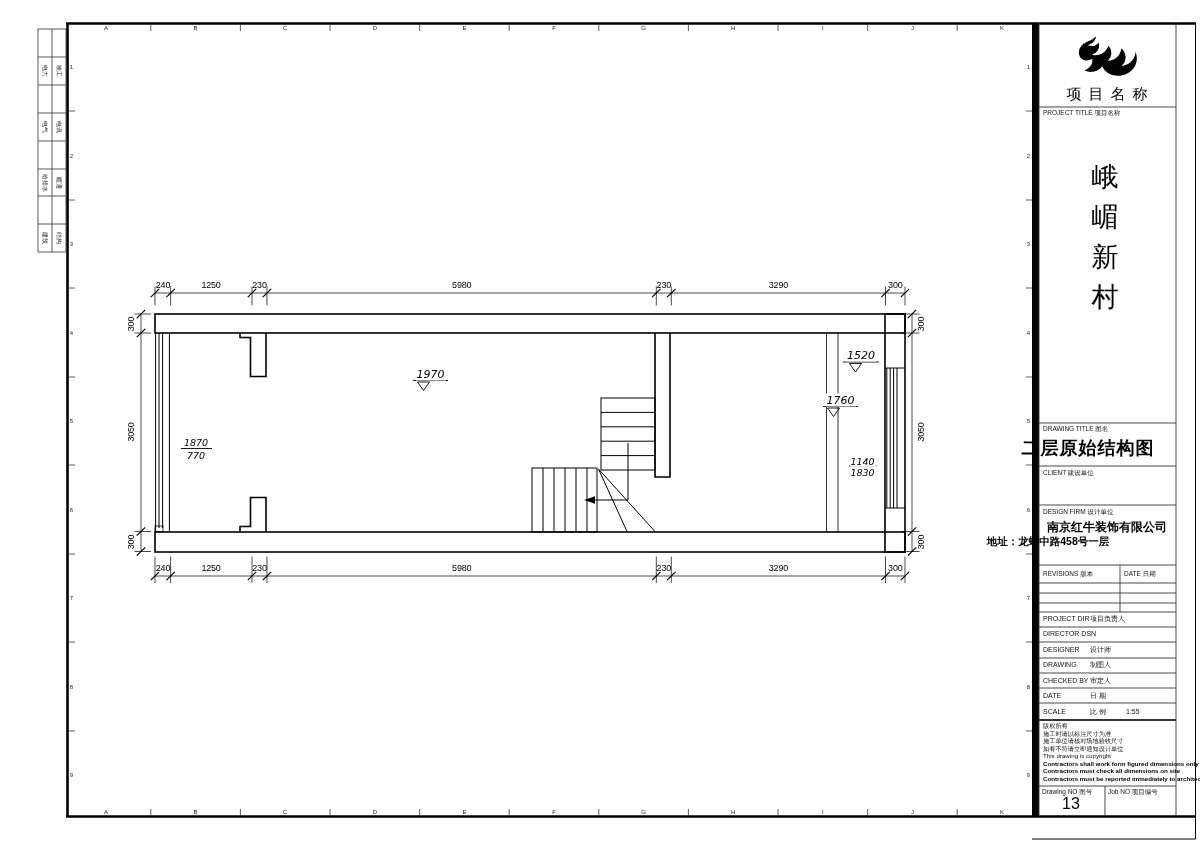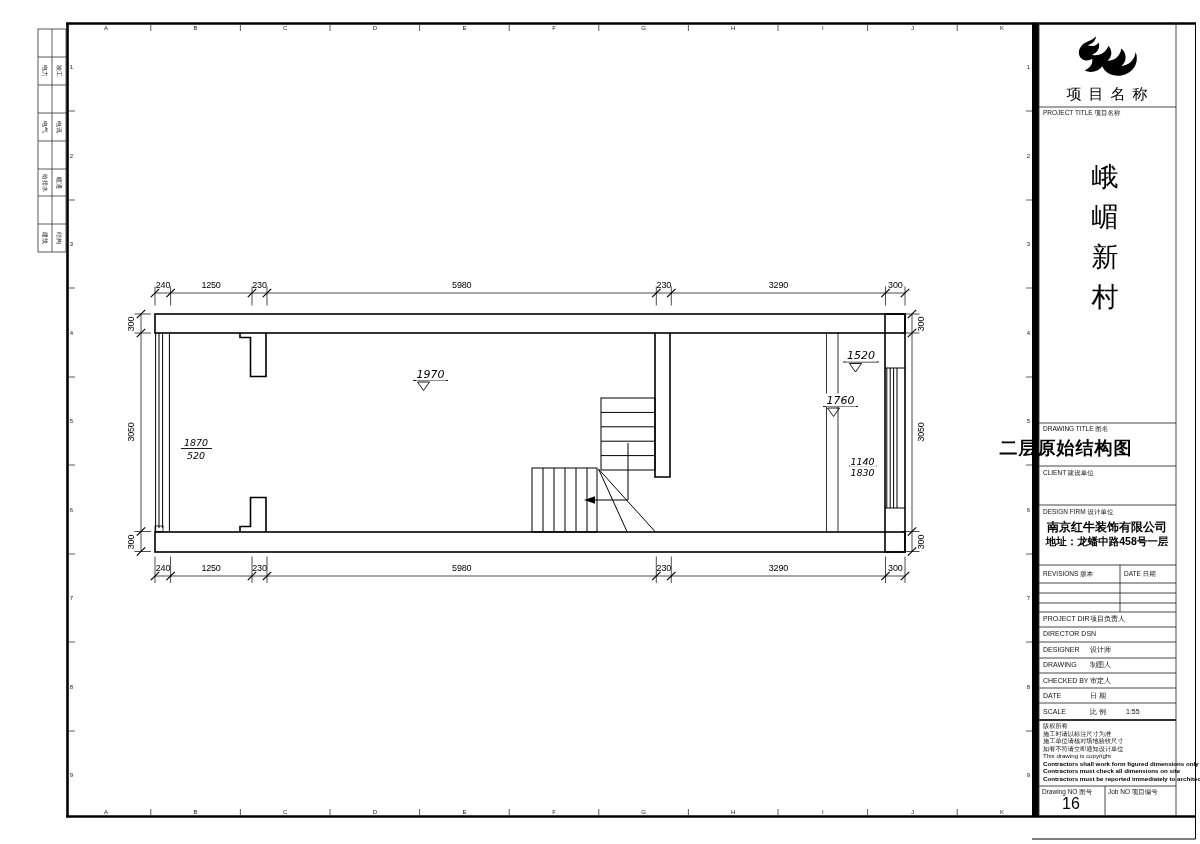--- a/index.html
+++ b/index.html
@@ -201,39 +201,39 @@
 
 <span class="t rot dim" style="left:921px;top:323.5px">300</span>
 <span class="t rot dim" style="left:921px;top:432.3px">3050</span>
 <span class="t rot dim" style="left:921px;top:541.5px">300</span>
 
 <span class="t c lvl" style="left:430.5px;top:374px">1970</span>
 <span class="t c lvl" style="left:861px;top:354.5px">1520</span>
 <span class="t c lvl" style="left:840.5px;top:399.5px">1760</span>
 
 <span class="t c frac" style="left:196px;top:442px">1870</span>
-<span class="t c frac" style="left:196px;top:455px">520</span>
+<span class="t c frac" style="left:196px;top:455px">770</span>
 <span class="t c frac" style="left:862.5px;top:460.5px">1140</span>
 <span class="t c frac" style="left:862.5px;top:471.5px">1830</span>
 
 <svg width="68" height="54" viewBox="0 0 100 64" style="left:1073px;top:29px">
   <path fill="#000" d="M34,3 C33,10 28,15 21,16 C28,19 34,17 38,12 C40,20 36,27 28,30 C38,33 49,27 52,17 C58,23 58,33 51,39 C62,39 70,31 71,21 C79,27 80,40 71,47 C83,45 91,37 92,26 C97,38 92,52 79,58 C64,65 48,59 43,47 C37,55 26,58 17,53 C25,50 30,43 28,36 C21,41 11,38 9,30 C7,22 13,14 21,11 C27,9 31,6 34,3 Z"></path>
 </svg>
 <span class="t c logo-cn" style="left:1107px;top:94px">项目名称</span>
 <span class="t lbl" style="left:1043px;top:110px">PROJECT TITLE  项目名称</span>
 <span class="t c pchar" style="left:1105px;top:177px">峨</span>
 <span class="t c pchar" style="left:1105px;top:217px">嵋</span>
 <span class="t c pchar" style="left:1105px;top:257px">新</span>
 <span class="t c pchar" style="left:1105px;top:297px">村</span>
 <span class="t lbl" style="left:1043px;top:426px">DRAWING TITLE  图名</span>
-<span class="t c dtitle" style="left:1066px;top:448px">二层原始结构图</span>
+<span class="t c dtitle" style="left:1088px;top:448px">二层原始结构图</span>
 <span class="t lbl" style="left:1043px;top:470px">CLIENT 建设单位</span>
 <span class="t lbl" style="left:1043px;top:509px">DESIGN FIRM  设计单位</span>
 <span class="t c firm" style="left:1107px;top:527px">南京红牛装饰有限公司</span>
-<span class="t c addr" style="left:1107px;top:541px">地址：龙蟠中路458号一层</span>
+<span class="t c addr" style="left:1048px;top:541px">地址：龙蟠中路458号一层</span>
 <span class="t lbl" style="left:1043px;top:571px">REVISIONS 版本</span>
 <span class="t lbl" style="left:1124px;top:571px">DATE 日期</span>
 <span class="t fld" style="left:1043px;top:614.5px">PROJECT DIR</span>
 <span class="t fld" style="left:1090px;top:614.5px">项目负责人</span>
 <span class="t fld" style="left:1043px;top:630px">DIRECTOR DSN</span>
 <span class="t fld" style="left:1043px;top:645.5px">DESIGNER</span>
 <span class="t fld" style="left:1090px;top:645.5px">设计师</span>
 <span class="t fld" style="left:1043px;top:661px">DRAWING</span>
 <span class="t fld" style="left:1090px;top:661px">制图人</span>
 <span class="t fld" style="left:1043px;top:676.5px">CHECKED BY</span>
@@ -246,15 +246,15 @@
 <span class="t note" style="left:1043px;top:723px">版权所有</span>
 <span class="t note" style="left:1043px;top:730.5px">施工时请以标注尺寸为准</span>
 <span class="t note" style="left:1043px;top:738px">施工单位请核对场地验收尺寸</span>
 <span class="t note" style="left:1043px;top:745.5px">如有不符请立即通知设计单位</span>
 <span class="t note" style="left:1043px;top:753px">This drawing is copyright</span>
 <span class="t note-b" style="left:1043px;top:760.5px">Contractors shall work form figured dimensions only</span>
 <span class="t note-b" style="left:1043px;top:768px">Contractors must check all dimensions on site</span>
 <span class="t note-b" style="left:1043px;top:775.5px">Contractors must be reported immediately to architects</span>
 <span class="t lbl" style="left:1042px;top:789px">Drawing NO 图号</span>
 <span class="t lbl" style="left:1108px;top:789px">Job NO 项目编号</span>
-<span class="t c dno" style="left:1071px;top:804px">16</span>
+<span class="t c dno" style="left:1071px;top:804px">13</span>
 
 </div>
 
 </body></html>

